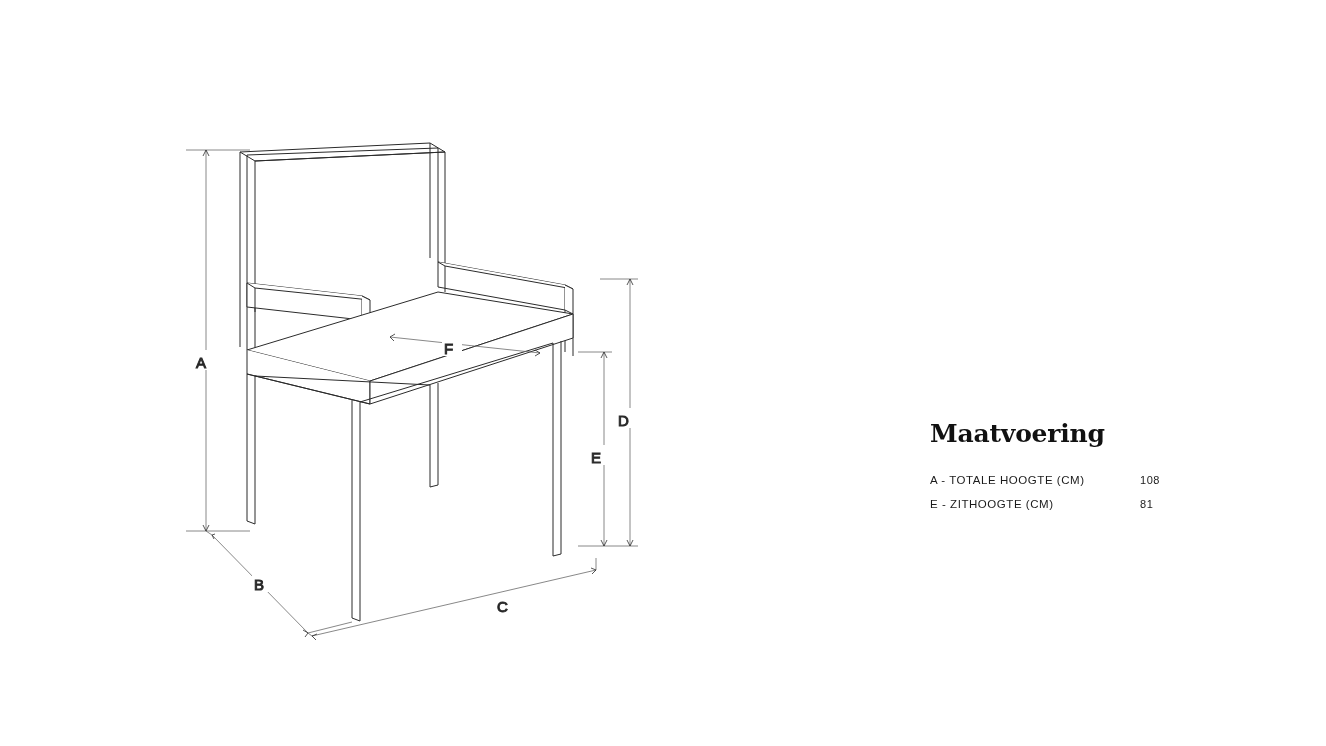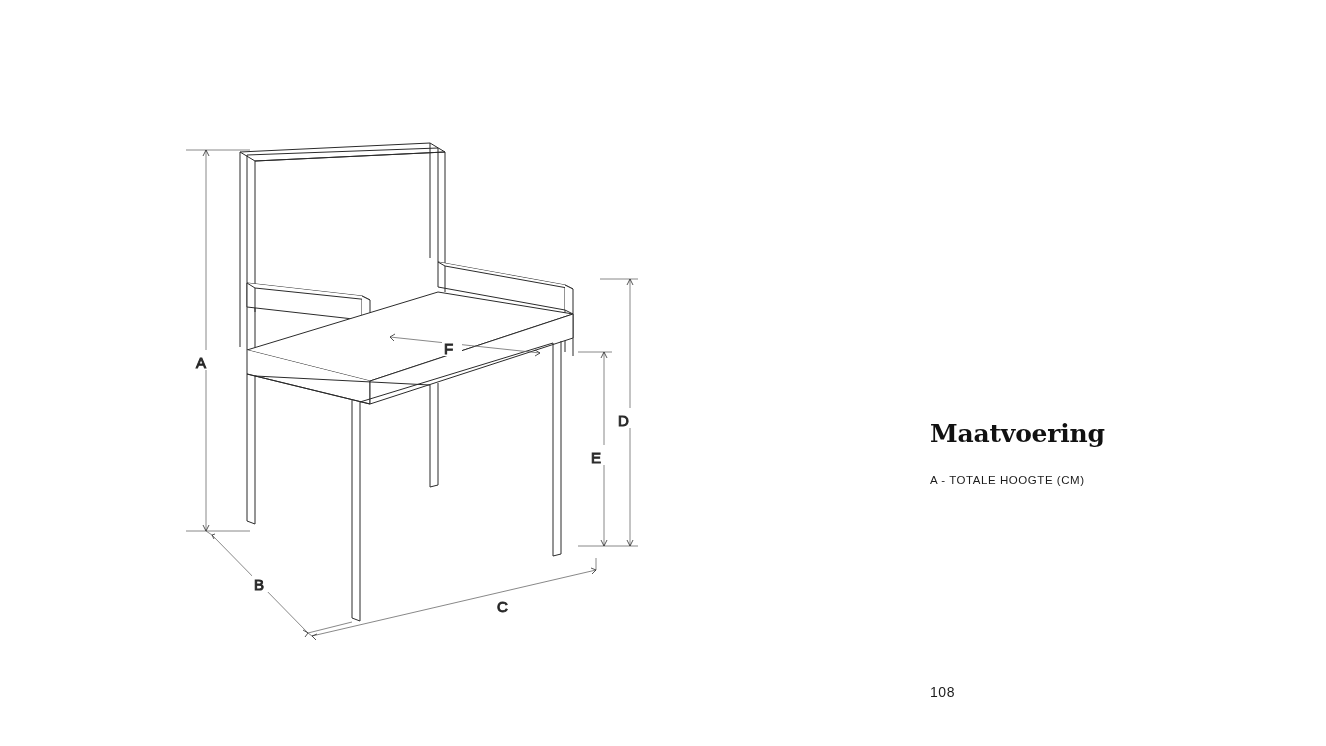--- a/index.html
+++ b/index.html
@@ -47,31 +47,30 @@
     color: #111111;
     letter-spacing: -0.2px;
     margin: 0 0 26px 0;
     line-height: 1.1;
   }
 
   .spec-row {
     display: flex;
     align-items: baseline;
     margin-bottom: 12.5px;
-    flex-direction: column;
   }
   .spec-key {
     flex: 0 0 210px;
     font-size: 11.5px;
     letter-spacing: 0.55px;
     color: #1b1b1b;
     text-transform: uppercase;
   }
   .spec-val {
-    font-size: 14px;
+    font-size: 11px;
     letter-spacing: 0.55px;
     color: #1b1b1b;
   }
 </style>
 </head>
 <body>
 
 <div id="diagram-area">
   <svg id="diagram-svg" width="860" height="746" viewBox="0 0 860 746" xmlns="http://www.w3.org/2000/svg">
     <g fill="none" stroke="#2b2b2b" stroke-width="1" stroke-linejoin="miter" stroke-linecap="butt">
@@ -204,13 +203,17 @@
   </svg>
 </div>
 
 <div id="spec-panel">
   <h2 id="spec-title">Maatvoering</h2>
 
   <div class="spec-row">
     <span class="spec-key">A - TOTALE HOOGTE  (CM)</span>
     <span class="spec-val">108</span>
   </div>
+  <div class="spec-row">
+    <span class="spec-key">E - ZITHOOGTE (CM)</span>
+    <span class="spec-val">81</span>
+  </div>
 </div>
 
 </body></html>

